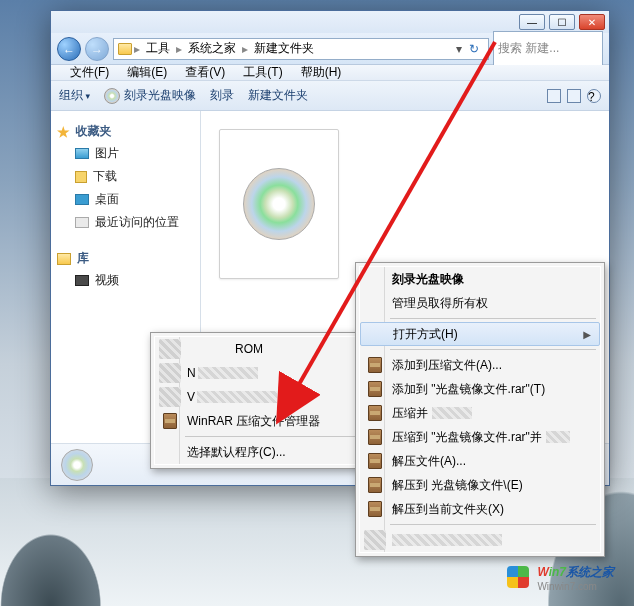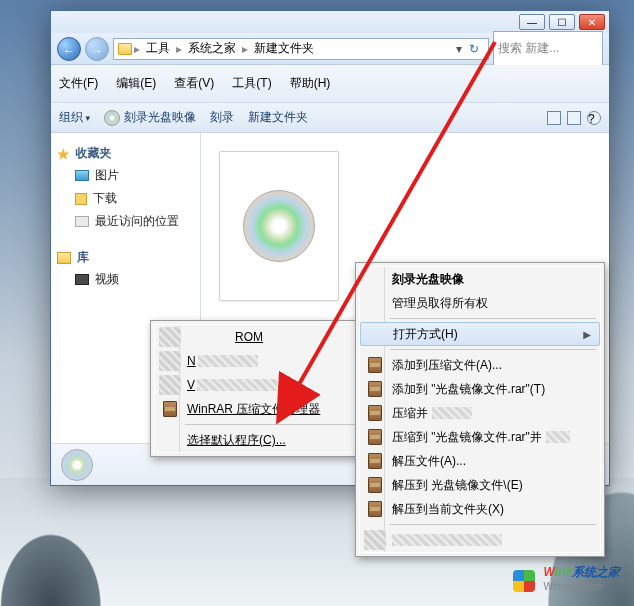--- a/index.html
+++ b/index.html
@@ -16,21 +16,21 @@
   .winbtn.close { background:linear-gradient(#f08b7a,#d9442c); color:#fff; border-color:#a83324;}
   .navbar { height:32px; background:linear-gradient(#e7f0fb,#d6e5f6); display:flex; align-items:center; padding:0 6px; gap:4px; border-bottom:1px solid #b8c9de;}
   .navbtn { width:24px; height:24px; border-radius:50%; background:radial-gradient(circle at 30% 30%,#9fd2ff,#2a6db8); border:1px solid #2a5f9e; display:flex; align-items:center; justify-content:center; color:#fff; font-size:12px;}
   .navbtn.fwd { opacity:.5;}
   .addressbar { flex:1; height:22px; background:#fff; border:1px solid #94adc9; display:flex; align-items:center; padding:0 4px; gap:2px;}
   .crumb { display:flex; align-items:center; gap:2px; padding:0 4px; height:20px;}
   .sep{color:#888;}
   .folder-icon{width:14px;height:12px;background:linear-gradient(#ffe9a6,#f8c94e);border:1px solid #caa030;border-radius:1px;}
   .refresh { width:20px; text-align:center; color:#2a6db8;}
   .searchbar { width:110px; height:36px; background:#fff; border:1px solid #94adc9; display:flex; align-items:center; padding:0 4px; color:#888;}
-  .menubar { height:38px; background:linear-gradient(#f3f7fc,#e5edf7); display:flex; align-items:center; padding:0 0; gap:2px; border-bottom:1px solid #cdd9e8;}
+  .menubar { height:16px; background:linear-gradient(#f3f7fc,#e5edf7); display:flex; align-items:center; padding:0 11px; gap:2px; border-bottom:1px solid #cdd9e8;}
   .menuitem { padding:2px 8px;}
   .toolbar { height:30px; background:linear-gradient(#eef4fb,#dde8f5); display:flex; align-items:center; padding:0 8px; gap:14px; border-bottom:1px solid #c5d3e4;}
   .tbitem{color:#1a3e6e;}
   .tbitem.dd::after{content:" ▾"; font-size:9px;}
   .disc-icon{width:16px;height:16px;border-radius:50%;background:radial-gradient(circle,#fff 15%,#c8e0b4 30%,#bcd5ea 55%,#e8d2b8 75%,#ddd 90%);border:1px solid #999;display:inline-block;vertical-align:middle;margin-right:4px;}
   .spacer{flex:1;}
   .view-icons{display:flex;gap:6px;}
   .sq{width:14px;height:14px;border:1px solid #6a86aa;background:#eaf2fb;}
   .body { flex:1; display:flex; background:#fff;}
   .sidebar { width:150px; border-right:1px solid #d6dfe9; padding:10px 6px; overflow:hidden;}
@@ -55,28 +55,28 @@
   .ctx-inner{background:#f4f4f4; border:1px solid #fff;}
   .ctx-row { display:flex; align-items:center; height:24px; padding:0 28px 0 32px; position:relative; white-space:nowrap;}
   .ctx-sep{height:1px;background:#c8c8c8;margin:3px 4px 3px 30px;}
   .ctx-icon{position:absolute;left:6px;width:18px;height:18px;display:flex;align-items:center;justify-content:center;}
   .rar-i{width:14px;height:16px;background:linear-gradient(#b98b5a,#8e6238);border:1px solid #5e3e20;border-radius:1px;position:relative;}
   .rar-i::before{content:"";position:absolute;top:5px;left:1px;right:1px;height:4px;background:#c9a873;}
   .blur{position:absolute;left:4px;width:22px;height:20px;background:repeating-linear-gradient(45deg,#d0d0d0 0 3px,#e6e6e6 3px 6px);border-radius:2px;}
   .sub-arrow{position:absolute;right:8px;font-size:10px;color:#555;}
   .ctx-left-strip{position:absolute;left:28px;top:4px;bottom:4px;width:1px;background:#d8d8d8;}
 
-  .ctx1 { left:150px; top:320px; width:250px;text-decoration:underline; }
+  .ctx1 { left:150px; top:332px; width:250px; }
   .ctx2 { left:355px; top:262px; width:250px; }
   .ctx2 .ctx-row{padding-right:20px;}
 
   
   .arrow { position:absolute; pointer-events:none; }
 
-  .watermark{position:absolute;right:14px;bottom:14px;display:flex;align-items:flex-end;gap:8px;font-style:italic;font-weight:bold;}
+  .watermark{position:absolute;right:20px;bottom:14px;display:flex;align-items:center;gap:8px;font-style:italic;font-weight:bold;}
   .wm-flag{width:22px;height:22px;background:conic-gradient(#4cb848 0 90deg,#e03c2e 90deg 180deg,#f5c11a 180deg 270deg,#2a8fd8 270deg 360deg);border-radius:4px;}
   .wm-text{font-size:15px;color:#1a56a6;}
   .wm-text .w{color:#e03c2e;}
   .wm-text .g{color:#4cb848;}
 </style>
 </head>
 <body>
 
 <div class="bg-mountain"></div>
 
@@ -143,20 +143,24 @@
           </div>
         <div class="side-item">
             <span class="pic-i"></span>
             <span>图片</span>
           </div>
         <div class="side-item">
             <span class="dl-i"></span>
             <span>下载</span>
           </div>
         <div class="side-item">
+            <span class="desk-i"></span>
+            <span>桌面</span>
+          </div>
+        <div class="side-item">
             <span class="rec-i"></span>
             <span>最近访问的位置</span>
           </div>
       </div>
       <div class="side-group">
         <div class="side-head">
             <span class="lib-i"></span>
             <span>库</span>
           </div>
         <div class="side-item">

